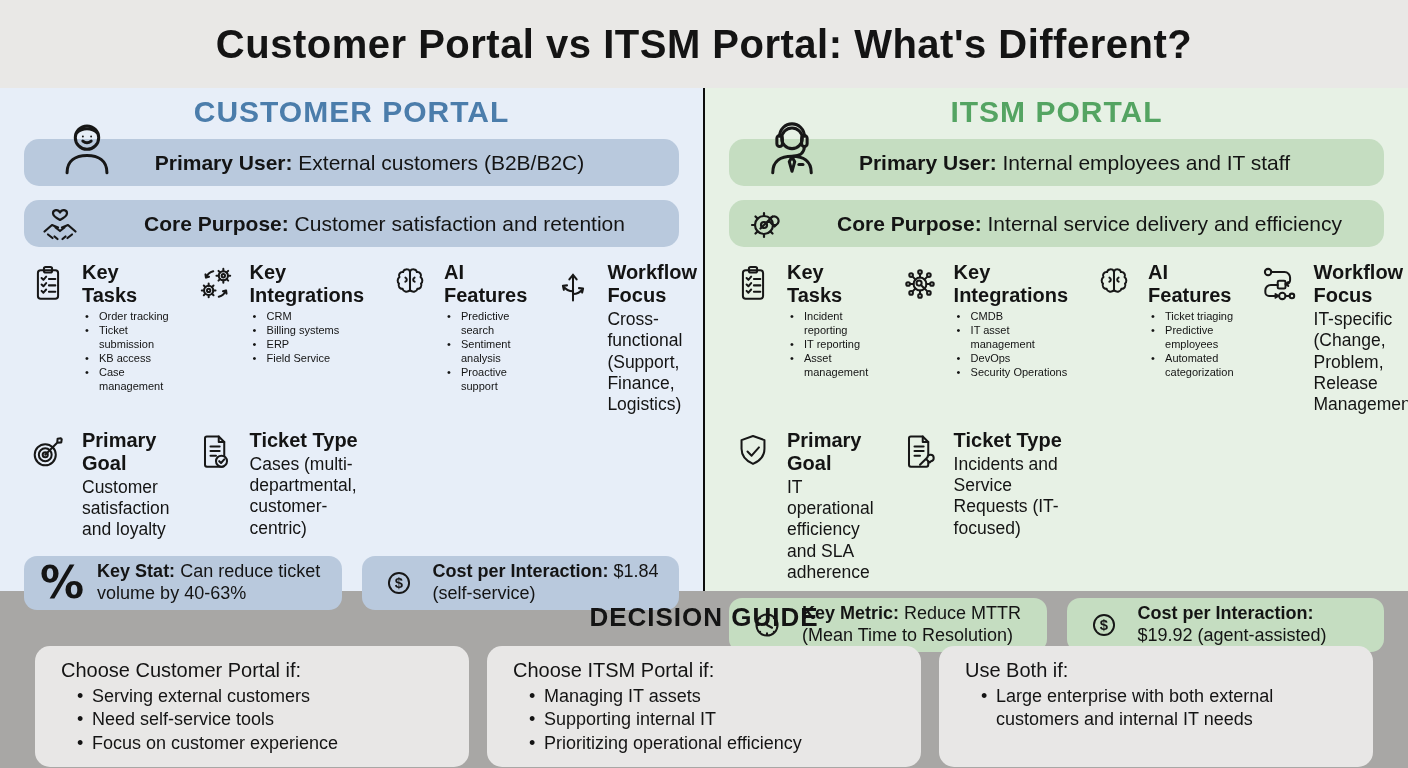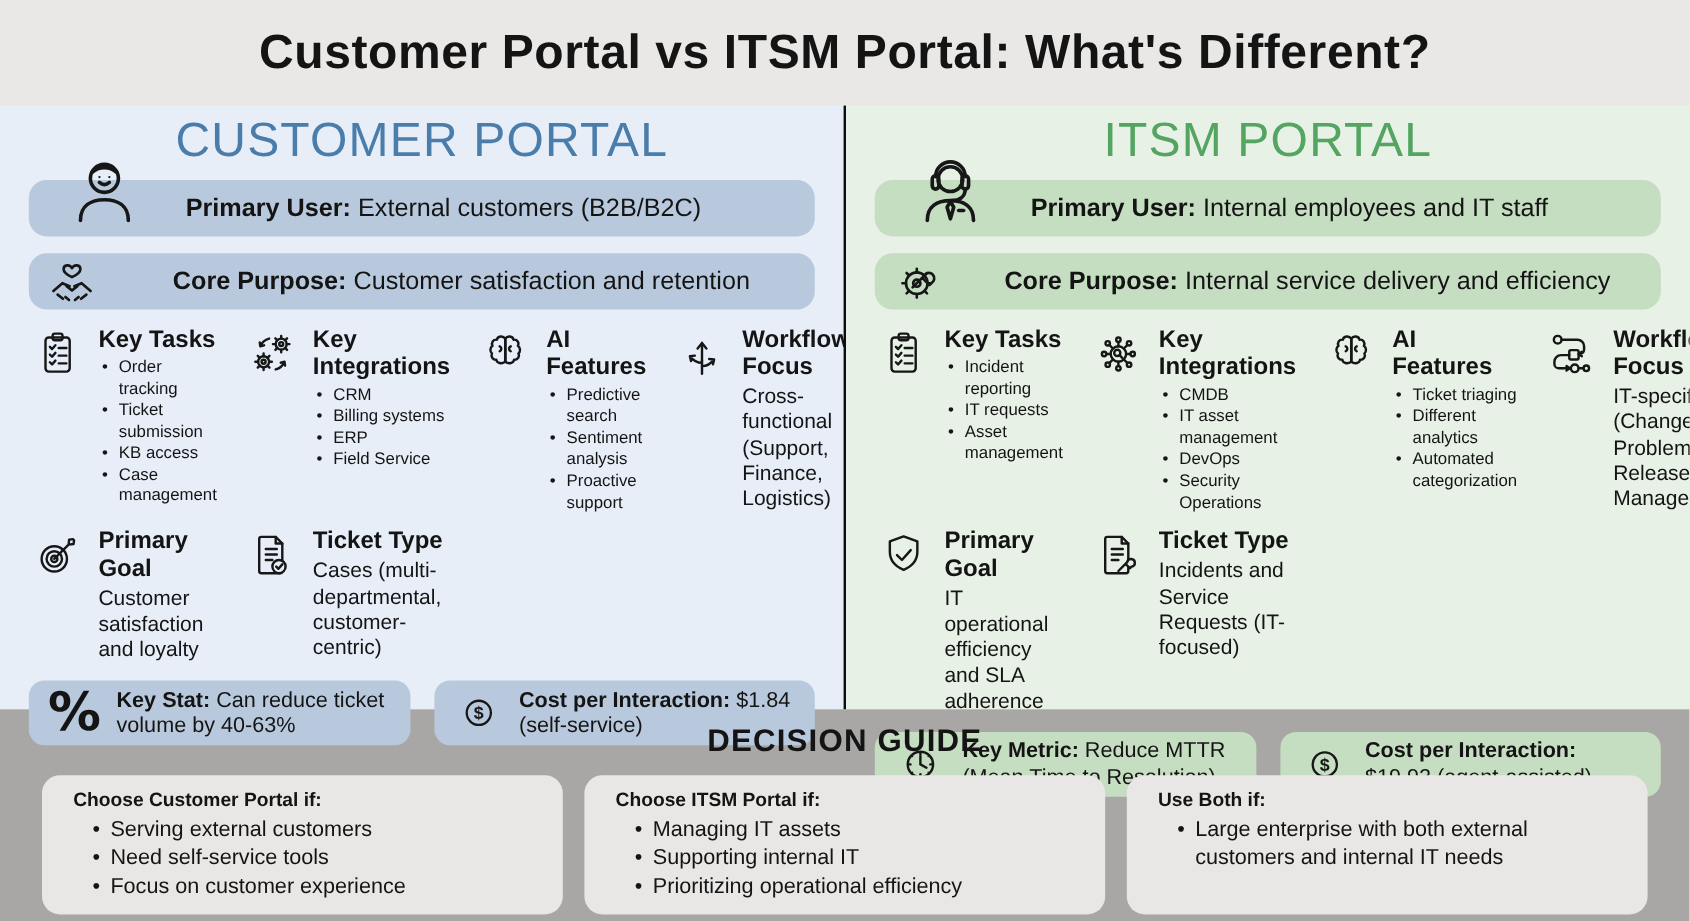--- a/index.html
+++ b/index.html
@@ -15,59 +15,59 @@
   .title-band{height:88px;background:#e9e8e6;display:flex;align-items:center;justify-content:center;}
   .title-band h1{margin:0;font-size:40px;font-weight:800;letter-spacing:.5px;}
 
   
   .main{display:flex;height:503px;}
   .panel{width:703px;box-sizing:border-box;}
   .panel.customer{background:#e7eef8;}
   .panel.itsm{background:#e7f1e5;}
   .divider{width:2px;background:#0d0d0d;}
 
-  .panel-heading{text-align:center;font-size:40px;font-weight:400;letter-spacing:1px;margin:7px 0 2px;}
+  .panel-heading{text-align:center;font-size:30px;font-weight:700;letter-spacing:1px;margin:7px 0 2px;}
   .panel.customer .panel-heading{color:#4b7dab;}
   .panel.itsm .panel-heading{color:#54a462;}
 
   .bar{border-radius:15px;height:47px;display:flex;align-items:center;box-sizing:border-box;}
   .panel.customer .bar{background:#b9c9dd;}
   .panel.itsm .bar{background:#c5ddc1;}
   .pu-bar{position:relative;margin:10px 24px 0;}
   .pu-icon{position:absolute;left:30px;top:-22px;}
   .pu-text{flex:1;text-align:center;padding-left:36px;font-size:21px;}
   .cp-bar{margin:14px 24px 0;padding-left:12px;gap:6px;}
   .cp-text{flex:1;text-align:center;font-size:21px;}
   .blabel{font-weight:800;}
 
   
   .features{display:grid;grid-template-columns:1fr 1fr 1fr 1fr;column-gap:22px;row-gap:13px;margin:14px 12px 0 24px;}
   .feature{display:flex;gap:10px;}
   .f-icon{width:48px;flex:none;display:flex;justify-content:center;padding-top:1px;}
   .f-title{font-size:20px;font-weight:800;line-height:1.15;}
   .feature ul{margin:2px 0 0;padding:0;list-style:none;}
-  .feature li{font-size:14px;line-height:1.28;padding-left:17px;position:relative;}
+  .feature li{font-size:11px;line-height:1.28;padding-left:17px;position:relative;}
   .feature li:empty{display:none;}
   .feature li::before{content:"•";position:absolute;left:3px;}
   .f-text{font-size:17.5px;line-height:1.22;max-width:250px;}
 
   
   .stat-row{display:flex;gap:20px;margin:15px 24px 0;}
   .stat-bar{flex:1;border-radius:13px;min-height:53px;display:flex;align-items:center;gap:13px;padding:5px 12px 5px 16px;box-sizing:border-box;}
   .panel.customer .stat-bar{background:#b9c9dd;}
   .panel.itsm .stat-bar{background:#c5ddc1;}
   .stat-text{font-size:18px;line-height:1.22;}
   .pct{font-size:44px;font-weight:900;line-height:1;font-family:"DejaVu Sans",sans-serif;}
 
   
   .dg{height:177px;background:#a8a7a5;box-sizing:border-box;}
   .dg-title{text-align:center;font-size:26px;font-weight:800;letter-spacing:1px;padding-top:11px;}
   .dg-cards{display:flex;gap:18px;margin:13px 35px 0;}
   .card{flex:1;background:#e8e7e6;border-radius:15px;padding:13px 22px 12px 26px;box-sizing:border-box;}
-  .card-h{font-size:16px;font-weight:700;margin-bottom:3px;}
+  .card-h{font-size:20px;font-weight:400;margin-bottom:3px;}
   .card ul{margin:2px 0 0 12px;padding:0;list-style:none;}
   .card li{font-size:18px;line-height:1.3;padding-left:19px;position:relative;}
   .card li:empty{display:none;}
   .card li::before{content:"•";position:absolute;left:4px;}
 </style>
 </head>
 <body>
 
 <div class="title-band">
   <h1>Customer Portal vs ITSM Portal: What's Different?</h1>
@@ -296,21 +296,21 @@
             <rect x="19.5" y="5.5" width="9" height="6" rx="2"></rect>
             <path d="M17,17.5 l2,2 3,-3.5 M25,18.5 h7"></path>
             <path d="M17,24.5 l2,2 3,-3.5 M25,25.5 h7"></path>
             <path d="M17,31.5 l2,2 3,-3.5 M25,32.5 h7"></path>
           </svg>
         </span>
         <div>
           <div class="f-title">Key Tasks</div>
           <ul>
             <li>Incident reporting</li>
-            <li>IT requests</li>
+            <li>IT reporting</li>
             <li>Asset management</li>
           </ul>
         </div>
       </div>
 
       <div class="feature">
         <span class="f-icon">
           <svg width="44" height="44" viewBox="0 0 48 48" class="ic">
             <circle cx="24" cy="24" r="7"></circle>
             <circle cx="23" cy="23" r="2.8"></circle>
@@ -343,21 +343,21 @@
             <path d="M24,10 c-2,-3 -7,-2.5 -7.5,1 c-3.5,-0.5 -5.5,3 -4,5.5 c-2.5,1.5 -2.5,5.5 -0.5,7 c-1.5,3 1,6 4,5.8 c0.5,3 4.5,4.2 8,1.7 z"></path>
             <path d="M24,10 c2,-3 7,-2.5 7.5,1 c3.5,-0.5 5.5,3 4,5.5 c2.5,1.5 2.5,5.5 0.5,7 c1.5,3 -1,6 -4,5.8 c-0.5,3 -4.5,4.2 -8,1.7 z"></path>
             <path d="M24,10 v21"></path>
             <path d="M19,17 c2,1 2,3.5 0,4.5 M29,17 c-2,1 -2,3.5 0,4.5"></path>
           </svg>
         </span>
         <div>
           <div class="f-title">AI Features</div>
           <ul>
             <li>Ticket triaging</li>
-            <li>Different analytics</li>
+            <li>Predictive employees</li>
             <li>Automated categorization</li>
           </ul>
         </div>
       </div>
 
       <div class="feature">
         <span class="f-icon">
           <svg width="44" height="44" viewBox="0 0 48 48" class="ic">
             <circle cx="11" cy="11" r="3.5"></circle>
             <path d="M14.5,11 h14.5 a6,6 0 0 1 6,6 v3 a4,4 0 0 1 -4,4 h-1 m0,0 l3,-2 m-3,2 l3,2"></path>

